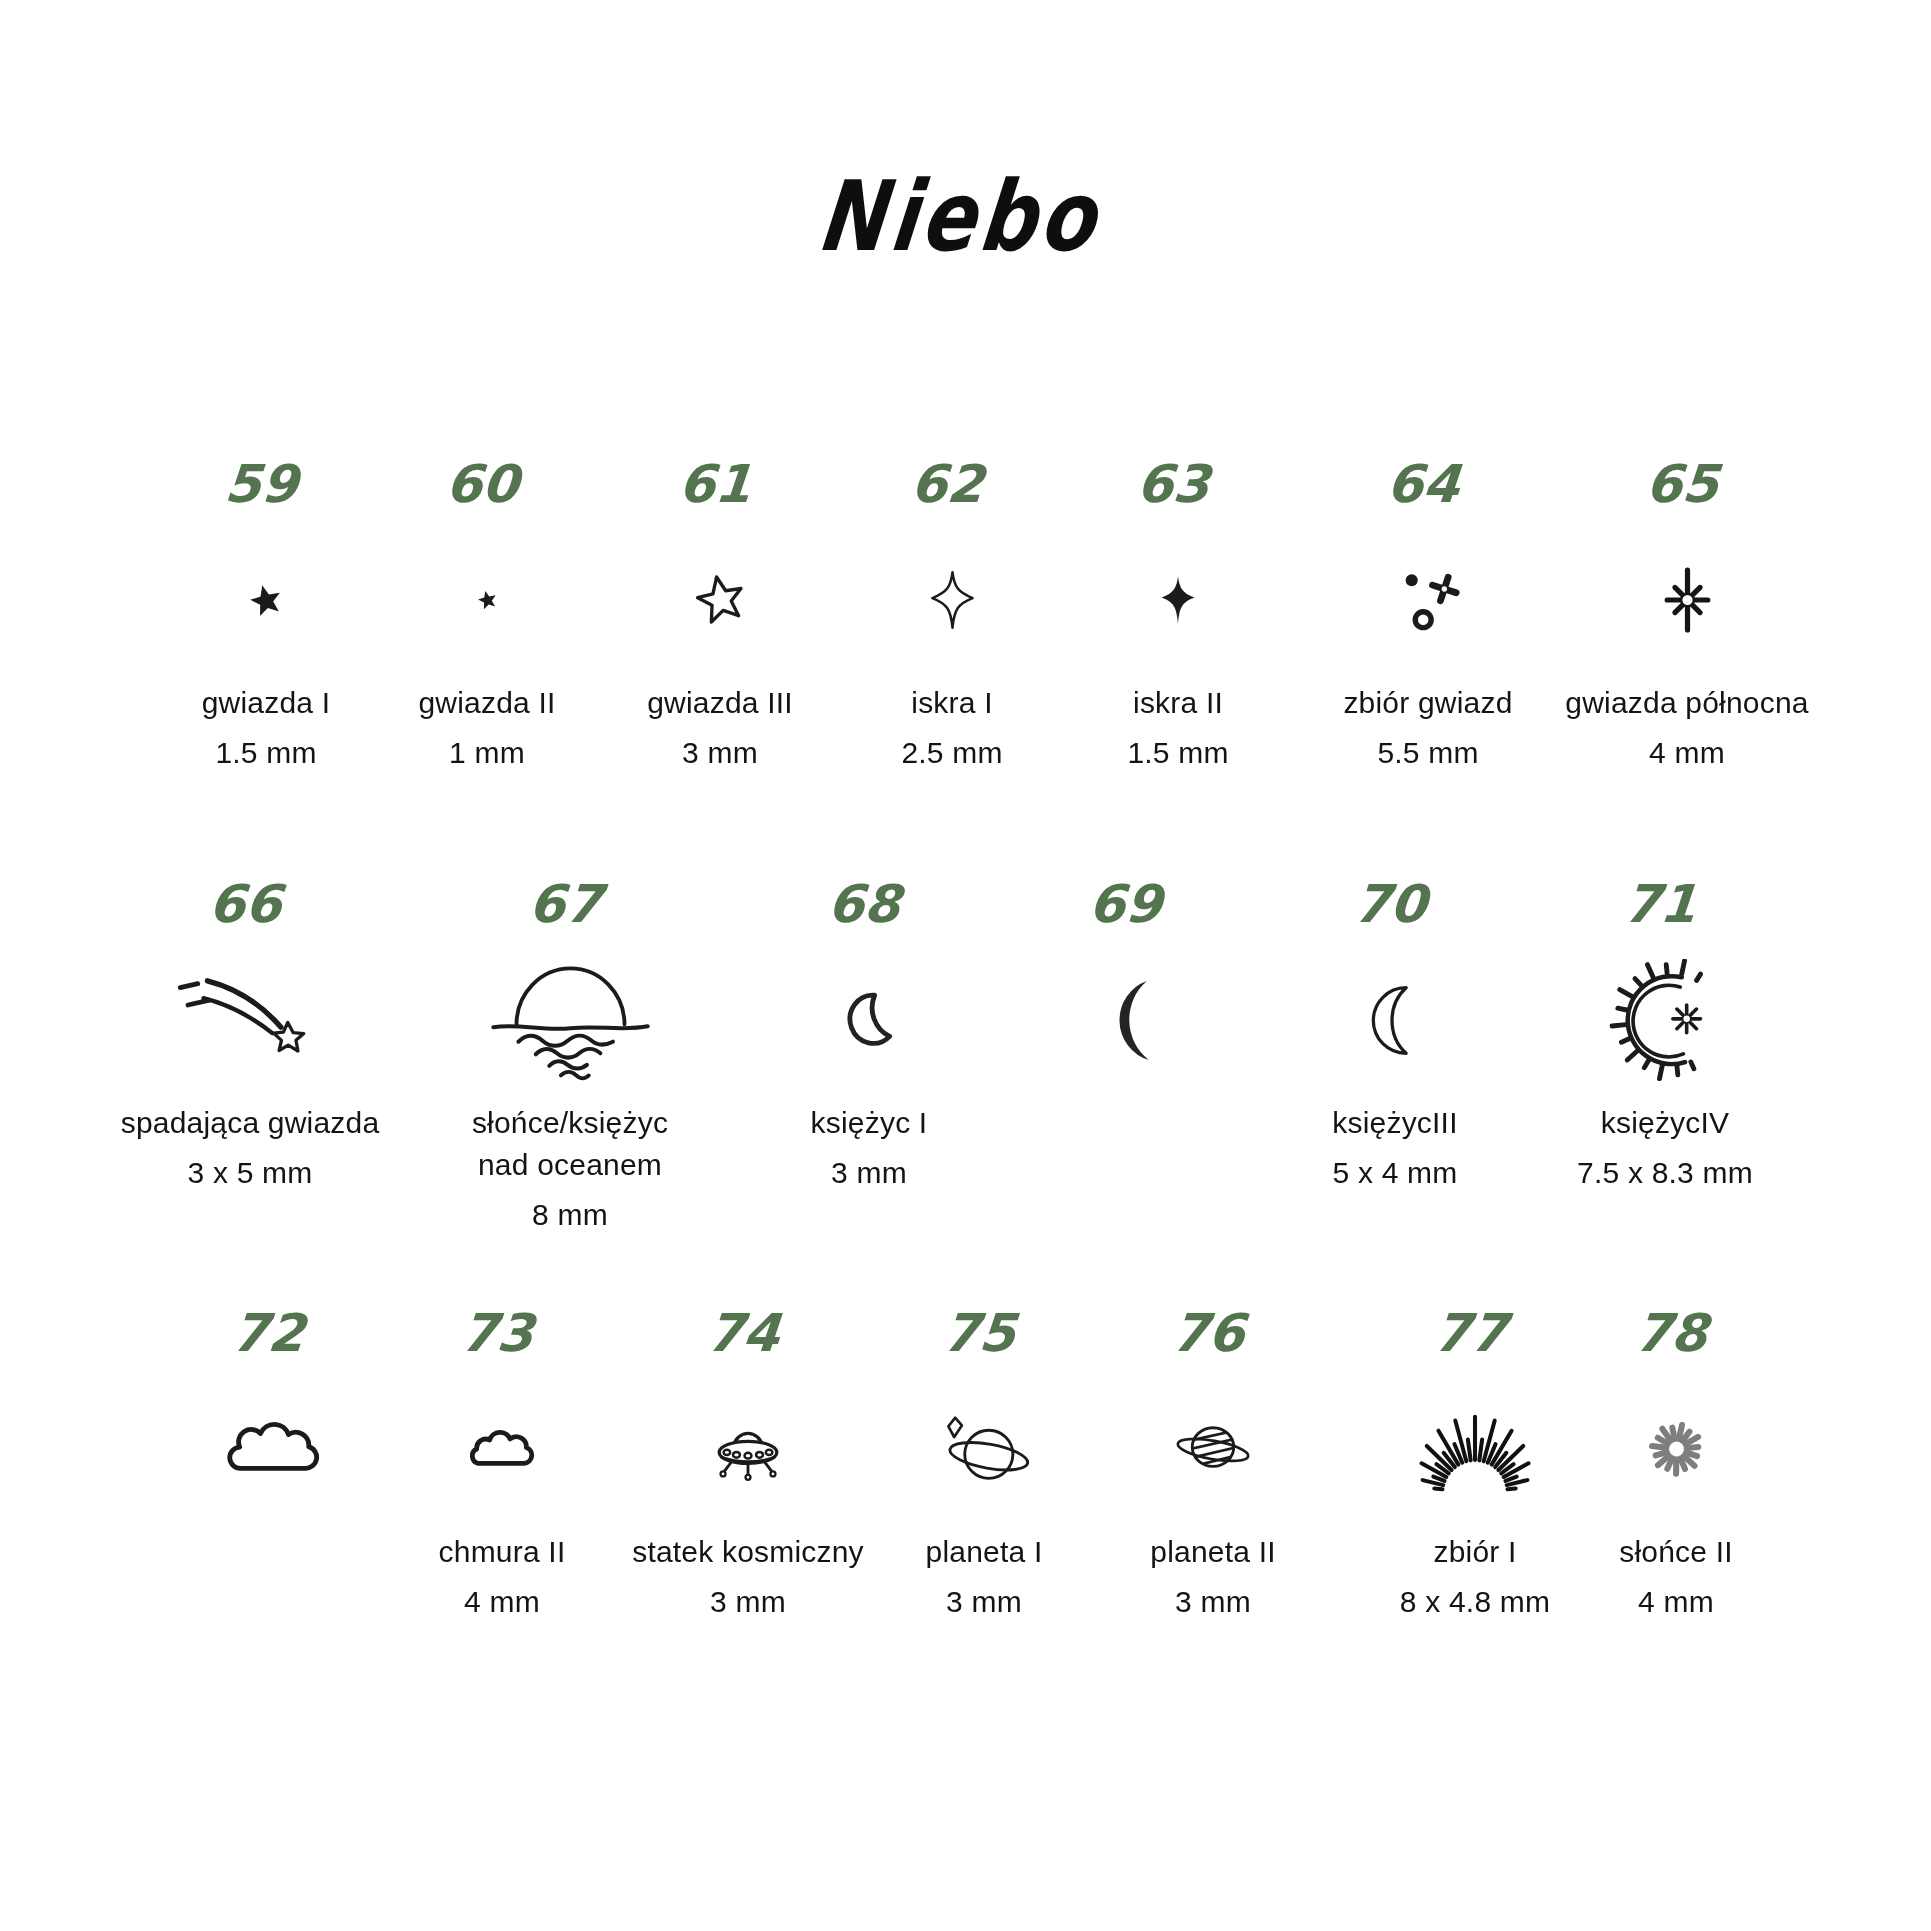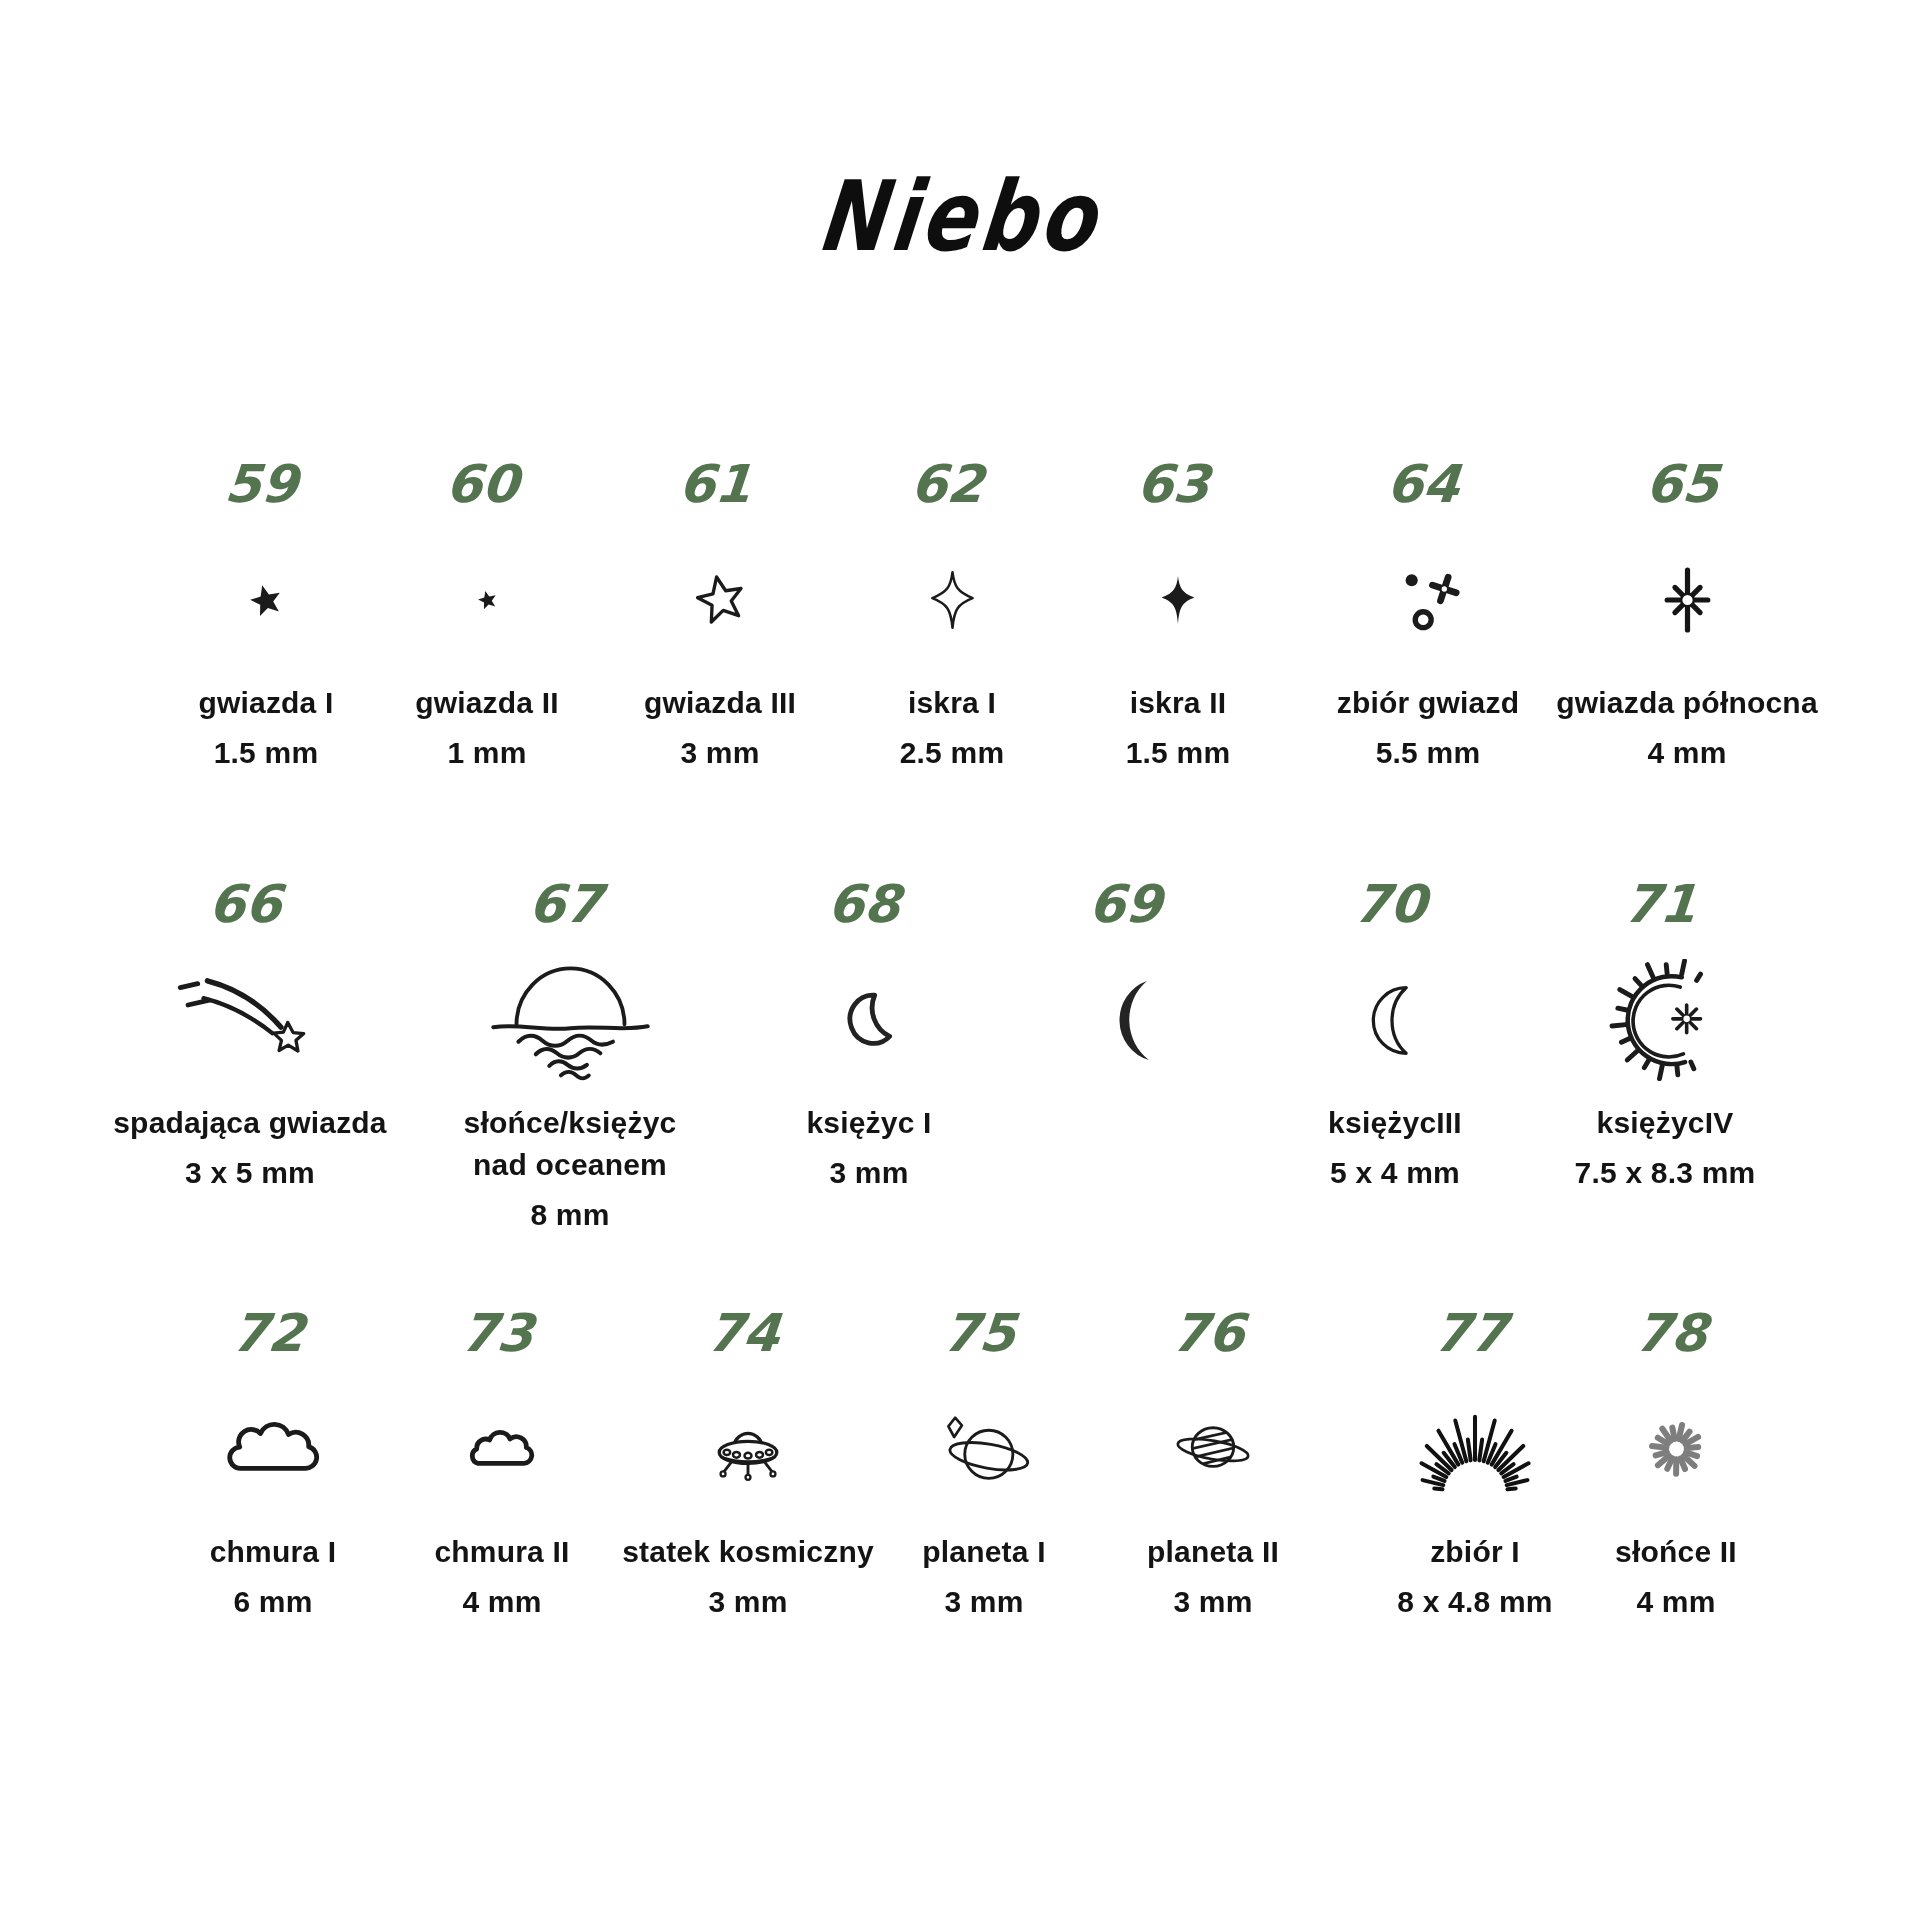--- a/index.html
+++ b/index.html
@@ -15,21 +15,21 @@
   .title span{display:inline-block;transform:skewX(-9deg) scaleX(.82);letter-spacing:4.8px;}
   .item{position:absolute;width:367px;transform:translateX(-50%);text-align:center;}
   .num{
     height:64px;line-height:60px;
     font-family:"DejaVu Sans",sans-serif;font-style:italic;font-weight:700;
     font-size:52px;color:#53744f;
   }
   .num span{display:inline-block;transform:skewX(-8deg);}
   .icon{height:164px;display:flex;align-items:center;justify-content:center;}
   .icon svg{display:block;}
-  .label{font-family:"Liberation Sans",sans-serif;font-weight:700;font-size:30px;
+  .label{font-family:"Liberation Sans",sans-serif;font-weight:400;font-size:30px;
     line-height:42px;color:#141414;letter-spacing:0.2px;}
   .name{margin:0 auto;max-width:319px;}
   .size{margin:8px auto;}
 </style>
 </head>
 <body>
 
 <div class="canvas">
   <div class="title"><span>Niebo</span></div>
   <div id="rows-root">
@@ -257,26 +257,20 @@
       <div class="size">7.5 x 8.3 mm</div>
     </div>
   </div>
       <div class="item" style="left: 273px; top: 1303px;">
     <div class="num"><span>72</span></div>
     <div class="icon">
           <svg width="97" height="56" viewBox="0 0 100 58">
             <path d="M17 49 H83 A11.5 11.5 0 0 0 87 26.5 A13.5 13.5 0 0 0 66 14 A15.5 15.5 0 0 0 37 13 A13 13 0 0 0 15.5 27 A11 11 0 0 0 17 49 Z" fill="#fff" stroke="#1b1b1b" stroke-width="5" stroke-linejoin="round"></path>
           </svg>
         </div>
-    <div class="label">
-      <div class="name">
-            <div>chmura I</div>
-          </div>
-      <div class="size">6 mm</div>
-    </div>
   </div>
       <div class="item" style="left: 502px; top: 1303px;">
     <div class="num"><span>73</span></div>
     <div class="icon">
           <svg width="73" height="42" viewBox="0 0 76 44">
             <path d="M13 37 H61 A8.5 8.5 0 0 0 63.5 20.5 A10.5 10.5 0 0 0 46.5 11.5 A11.5 11.5 0 0 0 25 12.5 A9.5 9.5 0 0 0 11.5 22 A8 8 0 0 0 13 37 Z" fill="#fff" stroke="#1b1b1b" stroke-width="5" stroke-linejoin="round"></path>
           </svg>
         </div>
     <div class="label">
       <div class="name">

